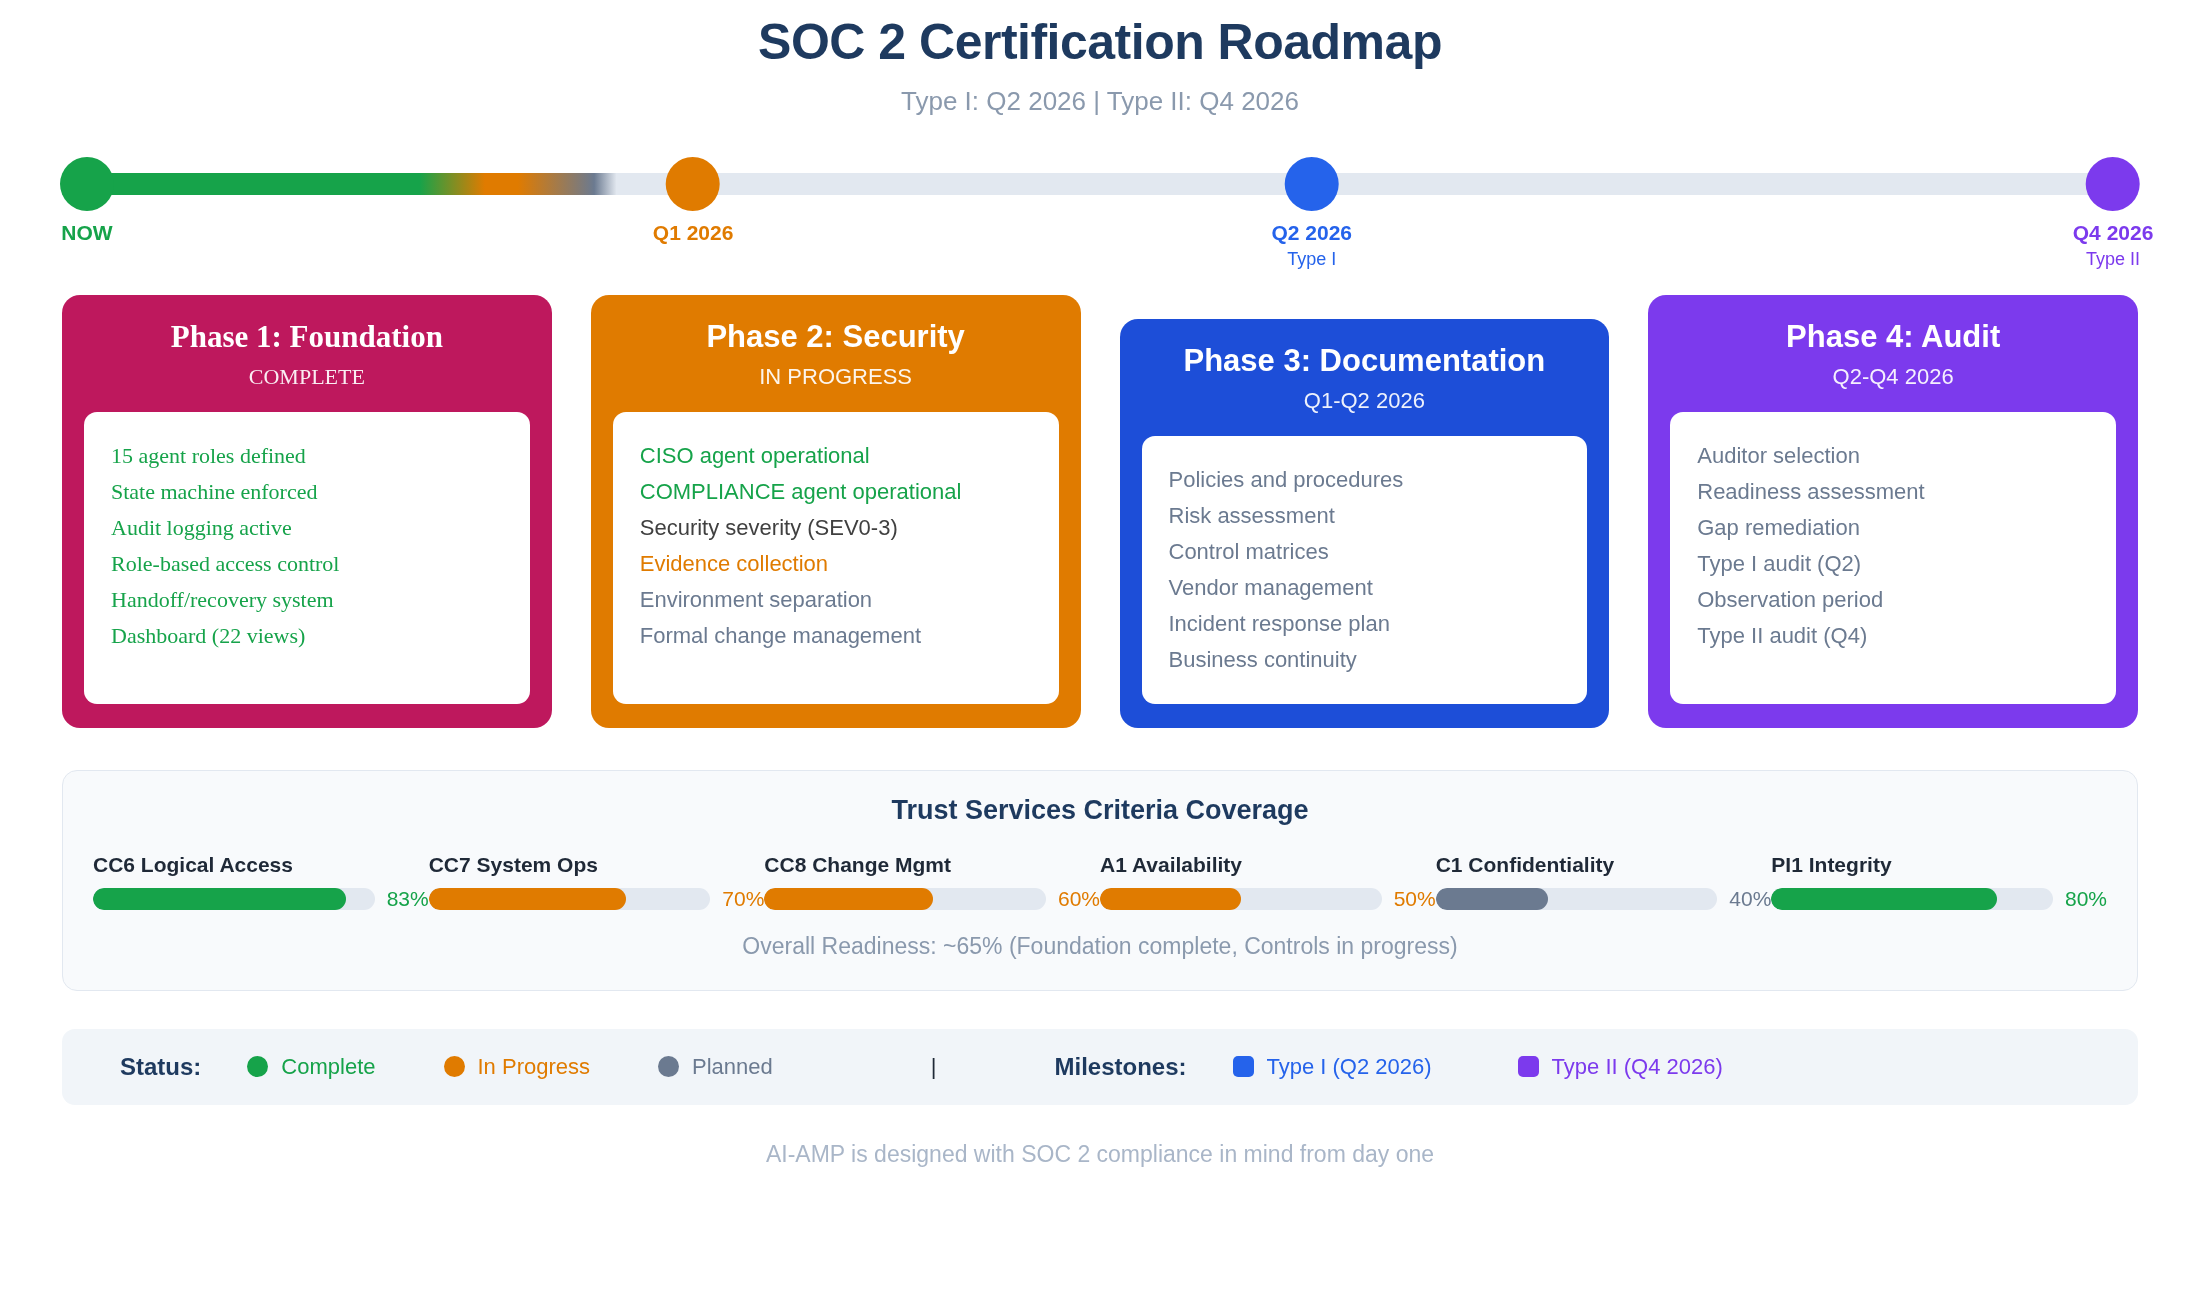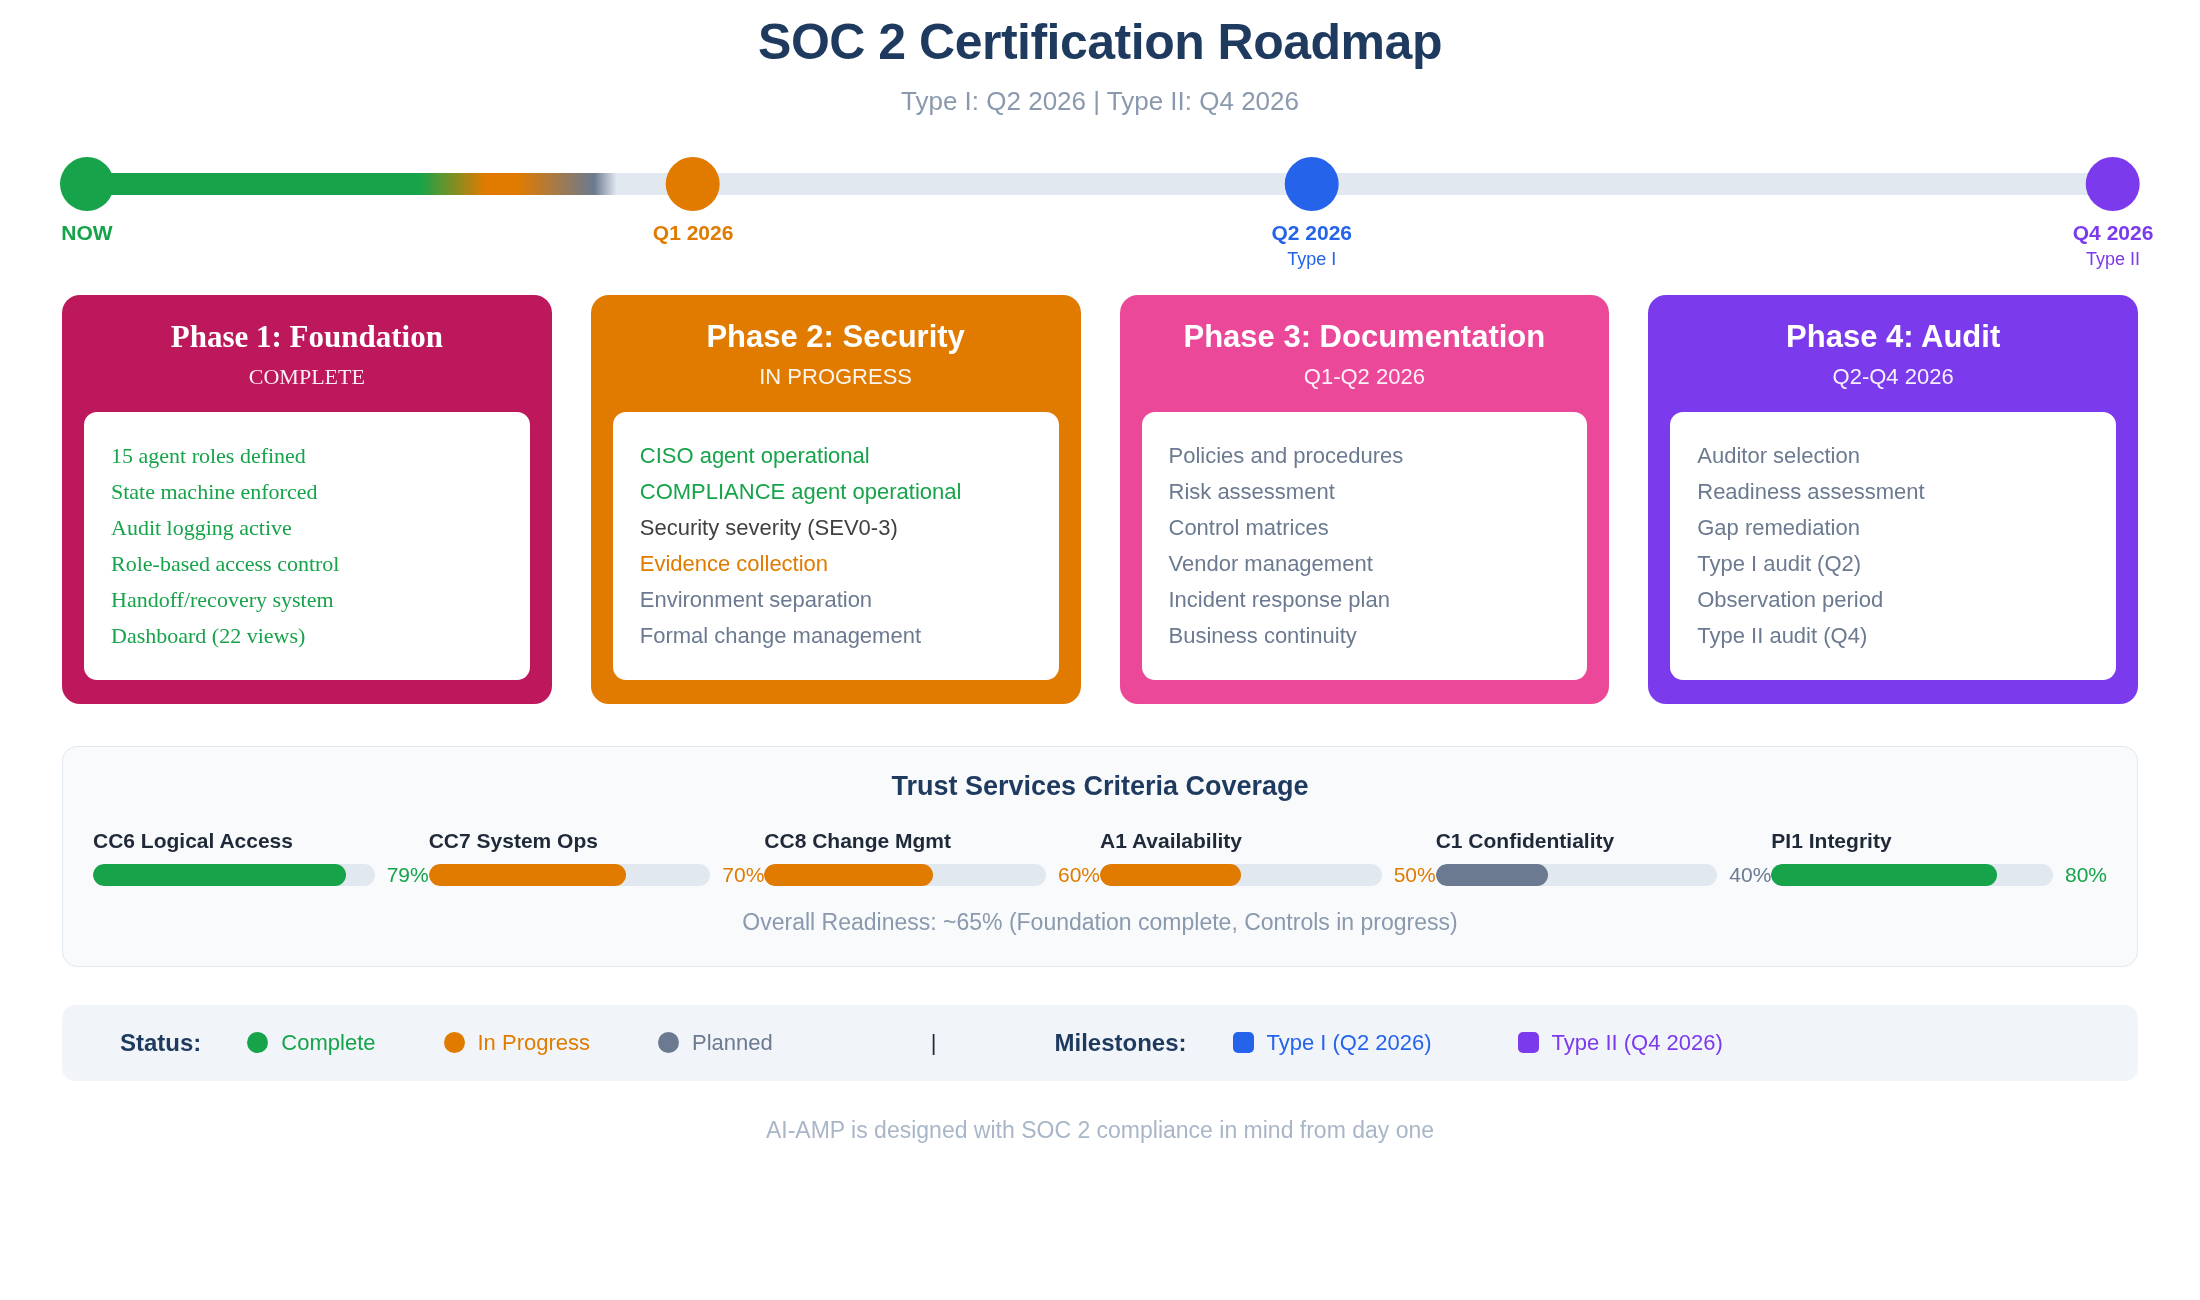--- a/index.html
+++ b/index.html
@@ -282,21 +282,21 @@
         <div class="phase-sub">IN PROGRESS</div>
         <div class="phase-body">
           <div class="phase-item" style="color: rgb(22, 163, 74);">CISO agent operational</div>
           <div class="phase-item" style="color: rgb(22, 163, 74);">COMPLIANCE agent operational</div>
           <div class="phase-item" style="color: #404040;">Security severity (SEV0-3)</div>
           <div class="phase-item" style="color: rgb(224, 123, 0);">Evidence collection</div>
           <div class="phase-item" style="color: rgb(107, 122, 144);">Environment separation</div>
           <div class="phase-item" style="color: rgb(107, 122, 144);">Formal change management</div>
         </div>
       </div>
-      <div class="phase" style="background: #ec4899;">
+      <div class="phase" style="background: #1d4ed8; margin-top: 24px;">
         <div class="phase-title">Phase 3: Documentation</div>
         <div class="phase-sub">Q1-Q2 2026</div>
         <div class="phase-body">
           <div class="phase-item" style="color: rgb(107, 122, 144);">Policies and procedures</div>
           <div class="phase-item" style="color: rgb(107, 122, 144);">Risk assessment</div>
           <div class="phase-item" style="color: rgb(107, 122, 144);">Control matrices</div>
           <div class="phase-item" style="color: rgb(107, 122, 144);">Vendor management</div>
           <div class="phase-item" style="color: rgb(107, 122, 144);">Incident response plan</div>
           <div class="phase-item" style="color: rgb(107, 122, 144);">Business continuity</div>
         </div>
@@ -317,21 +317,21 @@
 
   <div class="criteria">
     <div class="criteria-title">Trust Services Criteria Coverage</div>
     <div class="criteria-grid" id="criteria-grid">
         <div class="crit">
           <div class="crit-label">CC6 Logical Access</div>
           <div class="crit-row">
             <div class="crit-bar">
               <div class="crit-fill" style="width: 90%; background: rgb(22, 163, 74);"></div>
             </div>
-            <div class="crit-pct" style="color: rgb(22, 163, 74);">79%</div>
+            <div class="crit-pct" style="color: rgb(22, 163, 74);">83%</div>
           </div>
         </div>
         <div class="crit">
           <div class="crit-label">CC7 System Ops</div>
           <div class="crit-row">
             <div class="crit-bar">
               <div class="crit-fill" style="width: 70%; background: rgb(224, 123, 0);"></div>
             </div>
             <div class="crit-pct" style="color: rgb(224, 123, 0);">70%</div>
           </div>

